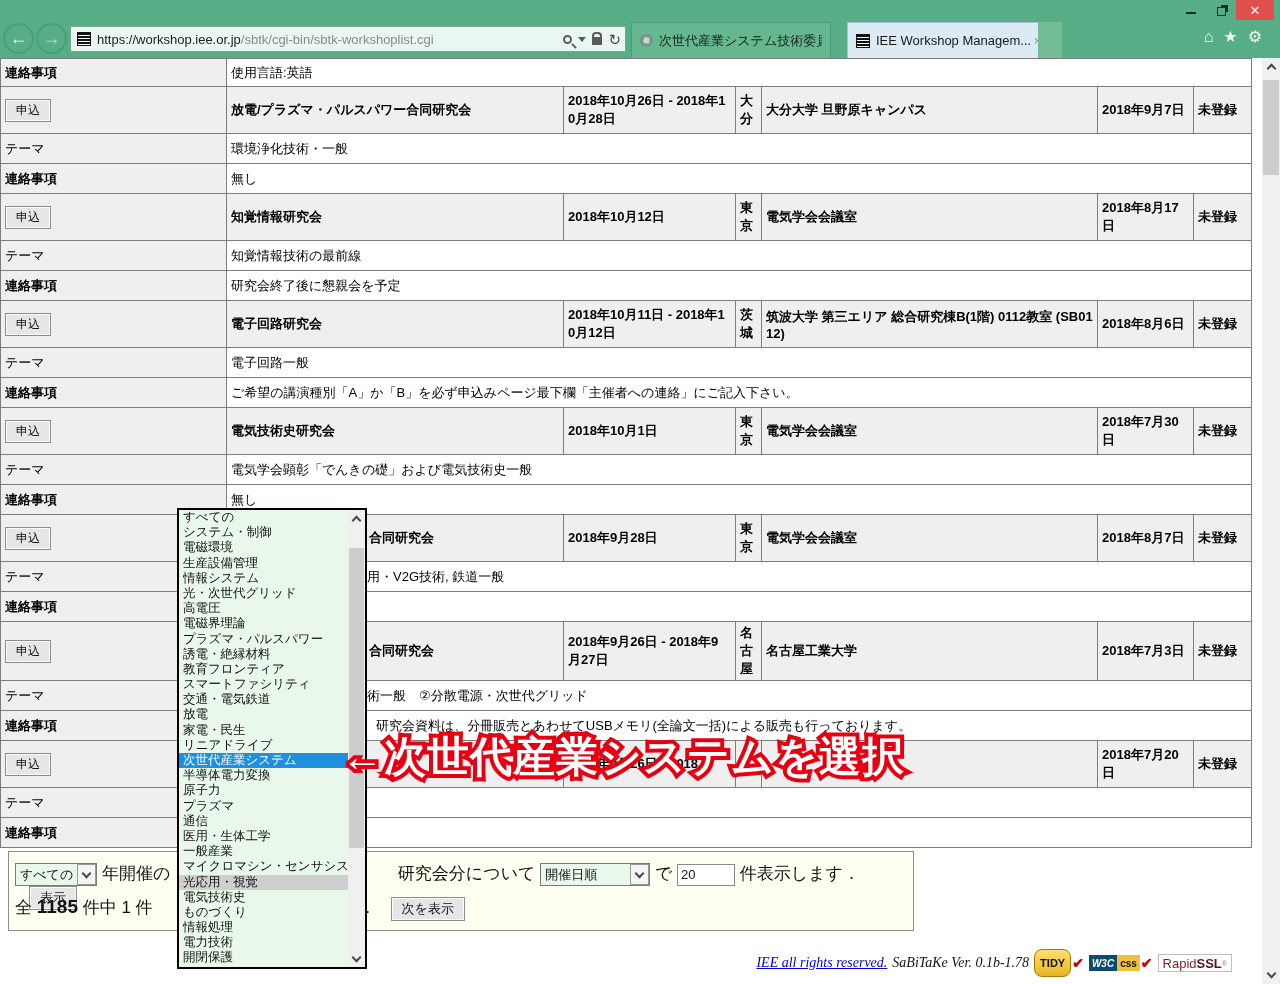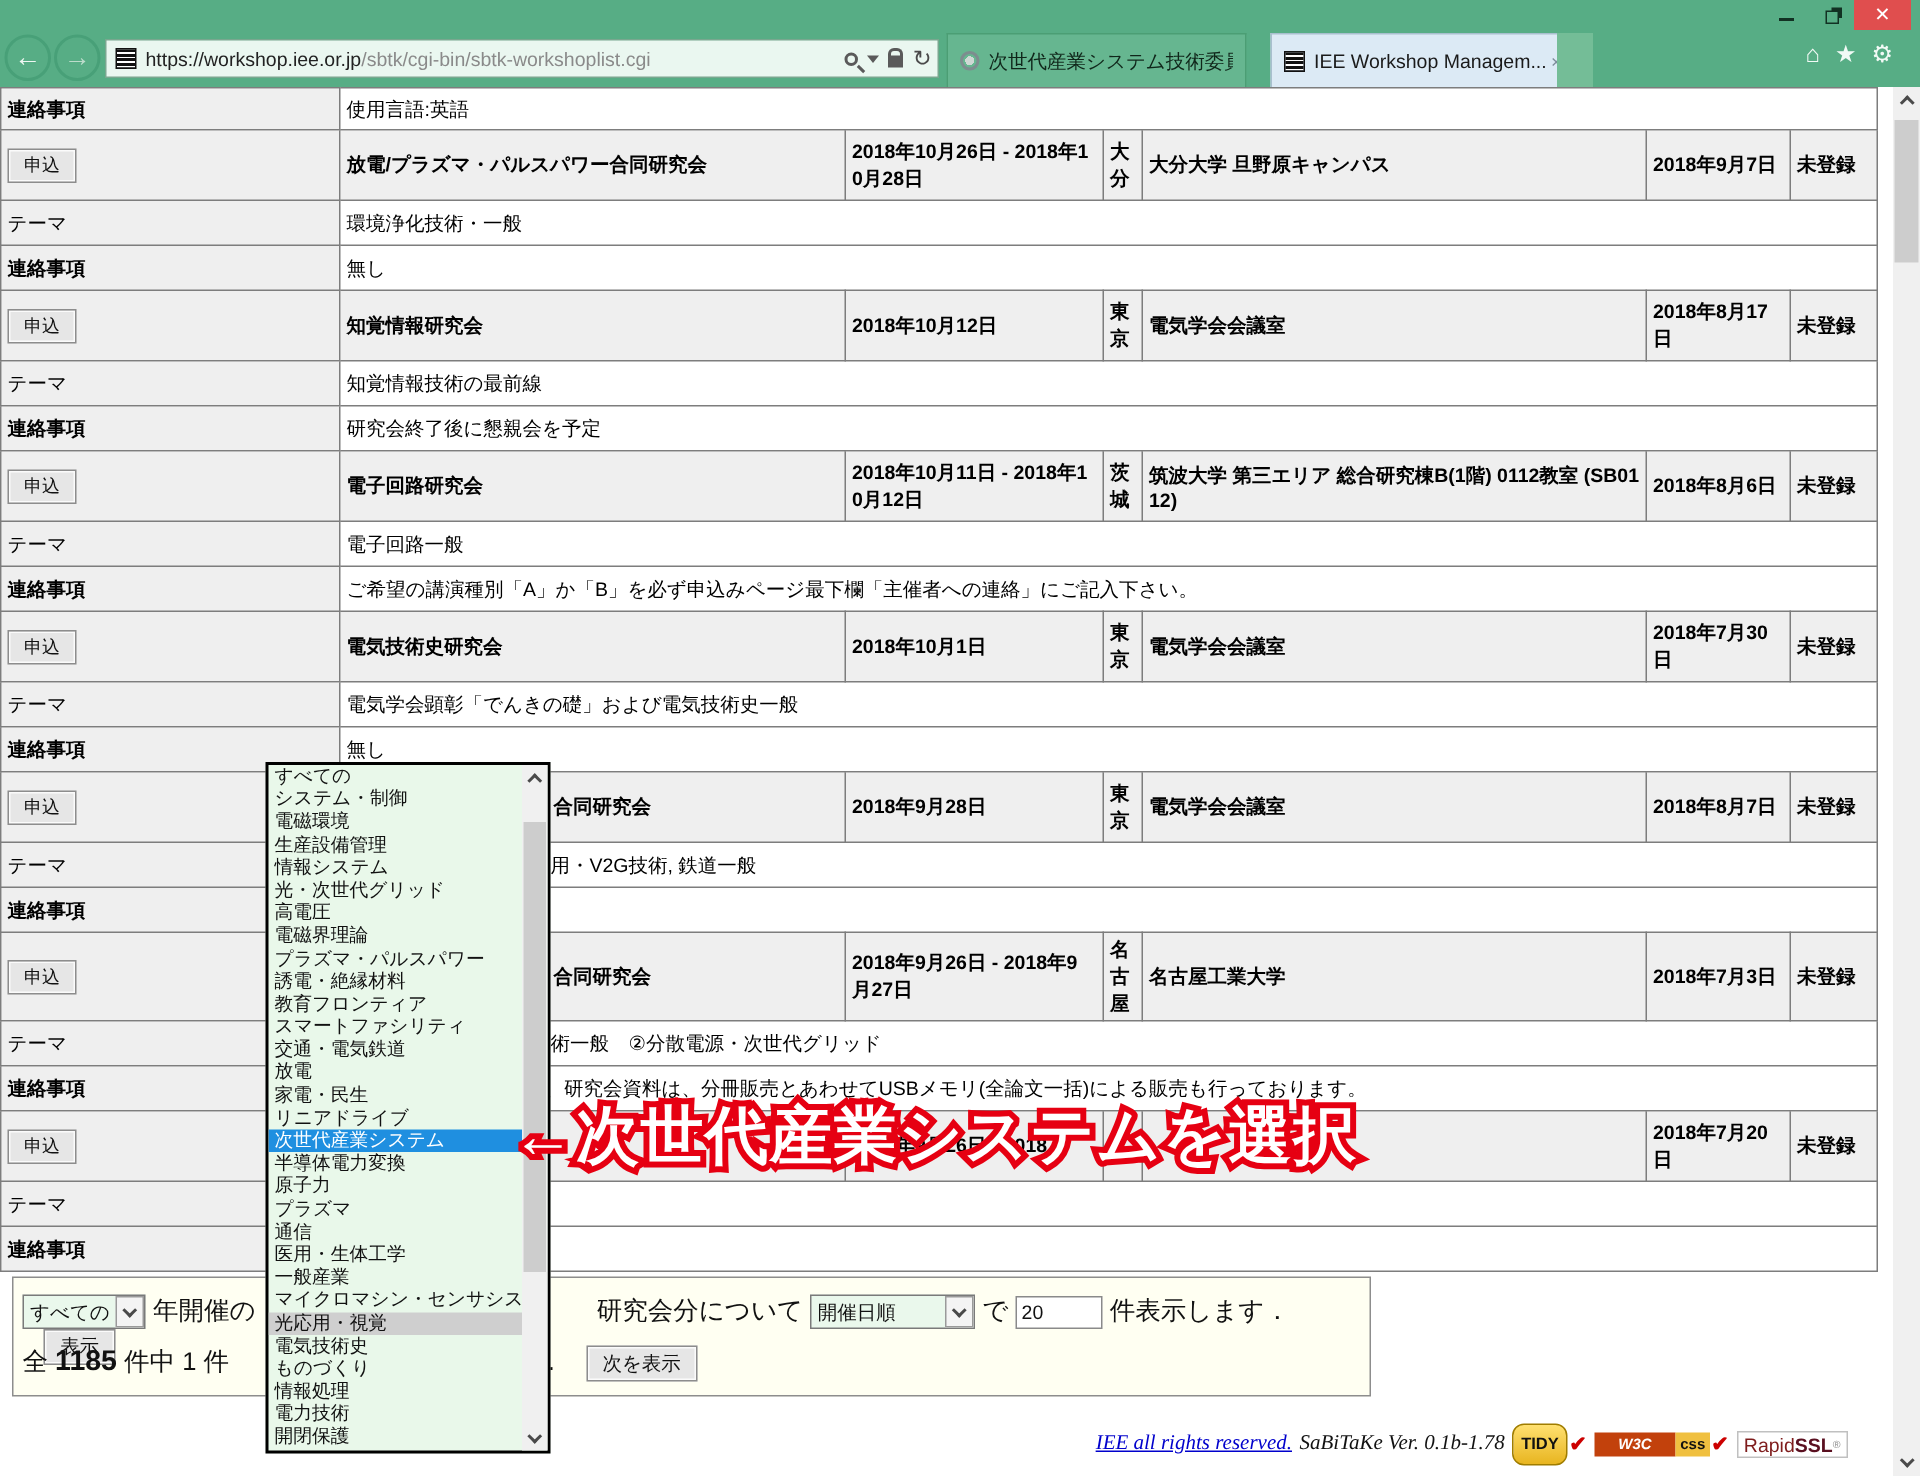--- a/index.html
+++ b/index.html
@@ -73,21 +73,21 @@
   .ctrl-gap2 { display:inline-block; width:162px; }
   .bold-num { font-weight:bold; font-size:19px; }
 
   
   .footer { position:absolute; right:30px; top:891px; display:flex; align-items:center; gap:5px; font-family:"Liberation Serif","DejaVu Serif",serif; font-size:14px; font-style:italic; color:#111; }
   .footer a { color:#0000cc; text-decoration:underline; }
   .badge { font-family:"Liberation Sans",sans-serif; font-style:normal; font-size:11px; display:inline-flex; align-items:center; position:relative; }
   .tidy { border:1px solid #a07d00; border-radius:8px; background:linear-gradient(#ffe070,#e8b520); padding:0 5px; font-weight:bold; color:#111; height:28px; }
   .check { color:#cc0000; font-weight:bold; font-size:14px; margin-left:-4px; font-style:normal; }
   .w3c { height:16px; }
-  .w3c .w3c-l { background:#c2410c; color:#fff; padding:0 16px; font-style:italic; font-weight:bold; font-size:10px; height:16px; display:flex; align-items:center; }
+  .w3c .w3c-l { background:#0c4a6e; color:#fff; padding:0 3px; font-style:italic; font-weight:bold; font-size:10px; height:16px; display:flex; align-items:center; }
   .w3c .w3c-r { background:#f0c040; color:#111; padding:0 3px; font-weight:bold; font-size:10px; height:16px; display:flex; align-items:center; }
   .rapidssl { background:#fff; border:1px solid #c0c0c0; padding:0 4px; height:18px; font-size:13px; }
   .rapidssl .r1 { color:#7f1d1d; font-weight:normal; }
   .rapidssl .r2 { color:#5a1020; font-weight:bold; }
   .rapidssl sup { font-size:7px; color:#888; }
 
   
   .pscroll { position:absolute; right:0; top:58px; width:18px; height:926px; background:#f0f0f0; }
   .pscroll .arrow { position:absolute; left:0; width:18px; height:18px; display:flex; align-items:center; justify-content:center; }
   .pscroll .thumb { position:absolute; left:1px; width:16px; background:#cdcdcd; }

